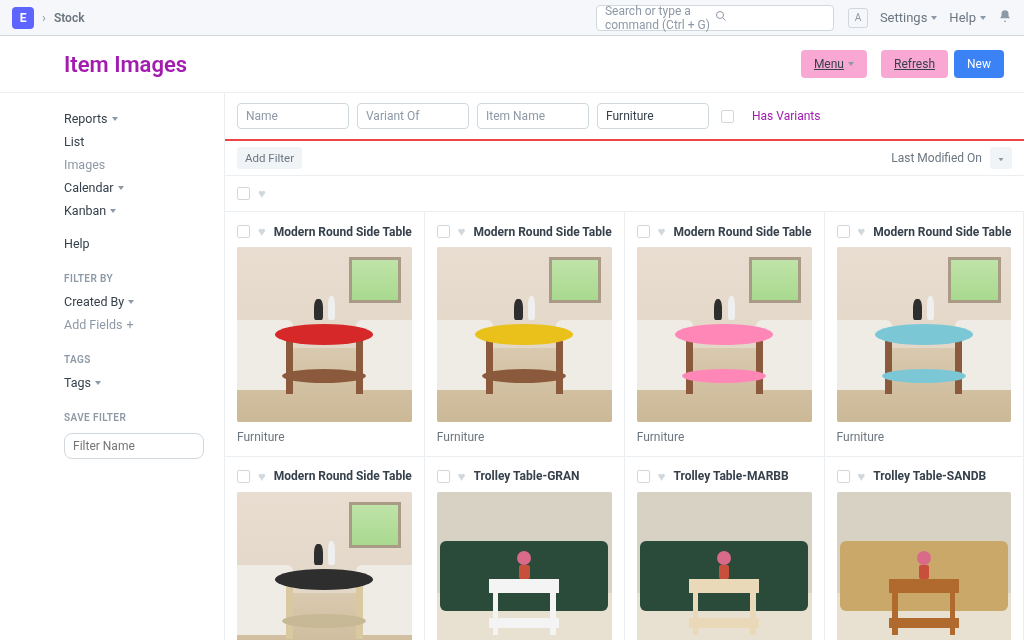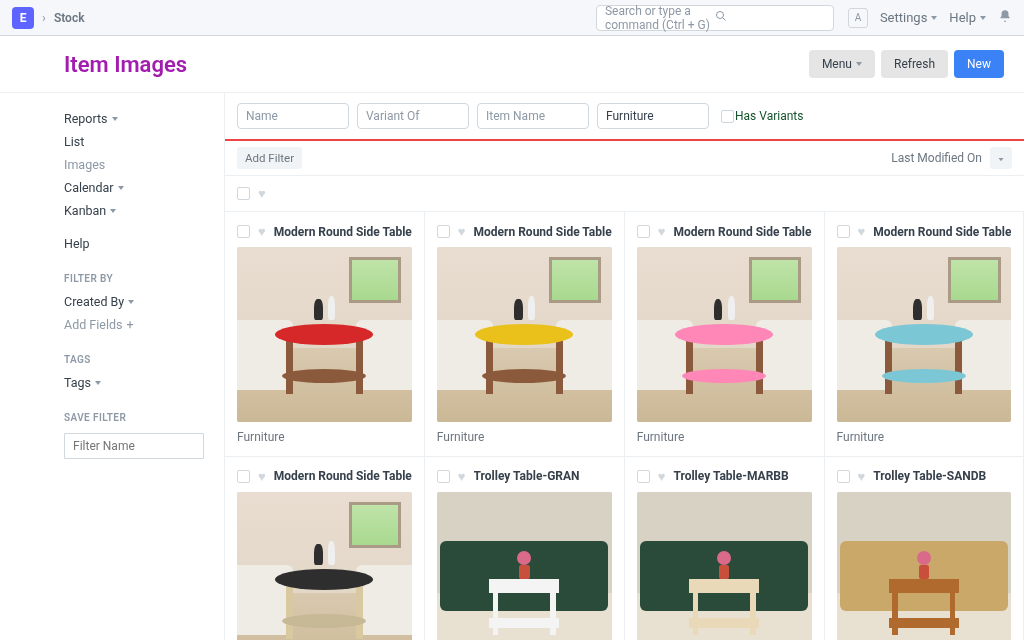--- a/index.html
+++ b/index.html
@@ -16,40 +16,40 @@
 .nav-btn { margin-left: 12px; color: #6c7680; font-size: 13px; display: flex; align-items: center; gap: 4px; cursor: pointer; }
 .avatar-sq { width: 20px; height: 20px; border: 1px solid #d1d8dd; border-radius: 3px; display: flex; align-items: center; justify-content: center; color: #8d99a6; font-size: 10px; }
 .caret { width: 0; height: 0; border-left: 3px solid transparent; border-right: 3px solid transparent; border-top: 4px solid #8d99a6; display: inline-block; }
 .bell { color: #8d99a6; font-size: 14px; margin-left: 12px; }
 
 
 .page-head { padding: 14px 20px 14px 20px; display: flex; align-items: center; border-bottom: 1px solid #ebeff2; }
 .page-title { font-size: 22px; font-weight: 600; color: #a21caf; padding-left: 44px; }
 .head-spacer { flex: 1; }
 .btn { height: 28px; padding: 0 12px; border-radius: 4px; font-size: 12px; display: inline-flex; align-items: center; gap: 4px; cursor: pointer; border: 1px solid transparent; }
-.btn-default { background: #e5e5e5; color: #36414c; margin-left: 6px; }
+.btn-default { background: #f9a8d4; color: #36414c; margin-left: 14px; text-decoration: underline; }
 .btn-primary { background: #3b82f6; color: #fff; margin-left: 6px; }
 
 
 .layout { display: flex; height: calc(640px - 36px - 57px); }
 .sidebar { width: 224px; padding: 14px 20px 8px 64px; overflow-y: auto; }
 .sidebar-item { padding: 4px 0; color: #36414c; font-size: 12.5px; display: flex; align-items: center; gap: 4px; cursor: pointer; }
 .sidebar-item.muted { color: #8d99a6; }
 .sidebar-section { margin-top: 18px; }
 .sidebar-label { font-size: 10px; text-transform: uppercase; letter-spacing: 0.4px; color: #8d99a6; font-weight: 600; margin-bottom: 6px; }
 .plus { color: #8d99a6; font-weight: 400; }
-.filter-input { width: 100%; height: 26px; border: 1px solid #d1d8dd; border-radius: 1px; padding: 0 8px; font-size: 12px; margin-top: 4px; color: #8d99a6; }
+.filter-input { width: 100%; height: 26px; border: 1px solid #d1d8dd; border-radius: 8px; padding: 0 8px; font-size: 12px; margin-top: 4px; color: #8d99a6; }
 
 .main { flex: 1; border-left: 1px solid #ebeff2; display: flex; flex-direction: column; overflow: hidden; }
 
 
 .filter-bar { padding: 10px 12px; display: flex; align-items: center; gap: 8px; flex-wrap: wrap; border-bottom: 2px solid #ef4444; }
 .filter-field { height: 26px; width: 112px; border: 1px solid #d1d8dd; border-radius: 4px; padding: 0 8px; font-size: 12px; color: #8d99a6; display: flex; align-items: center; }
 .filter-field.filled { color: #36414c; }
-.chk-wrap { display: flex; align-items: center; gap: 1px; font-size: 12px; color: #14532d; margin-left: 4px; }
+.chk-wrap { display: flex; align-items: center; gap: 18px; font-size: 12px; color: #a21caf; margin-left: 4px; }
 .chk { width: 13px; height: 13px; border: 1px solid #d1d8dd; border-radius: 2px; background: #fff; }
 
 .filter-row2 { padding: 6px 12px; display: flex; align-items: center; border-bottom: 1px solid #ebeff2; }
 .add-filter { background: #f0f4f7; border-radius: 3px; padding: 4px 8px; font-size: 11.5px; color: #6c7680; cursor: pointer; }
 .sort-ctrl { margin-left: auto; display: flex; align-items: center; gap: 8px; font-size: 12px; color: #6c7680; }
 .sort-arrow { width: 22px; height: 22px; background: #f0f4f7; border-radius: 3px; display: flex; align-items: center; justify-content: center; color: #8d99a6; }
 
 .header-row { padding: 10px 12px; display: flex; align-items: center; gap: 8px; border-bottom: 1px solid #ebeff2; }
 .heart { color: #d1d8dd; font-size: 13px; }
 

